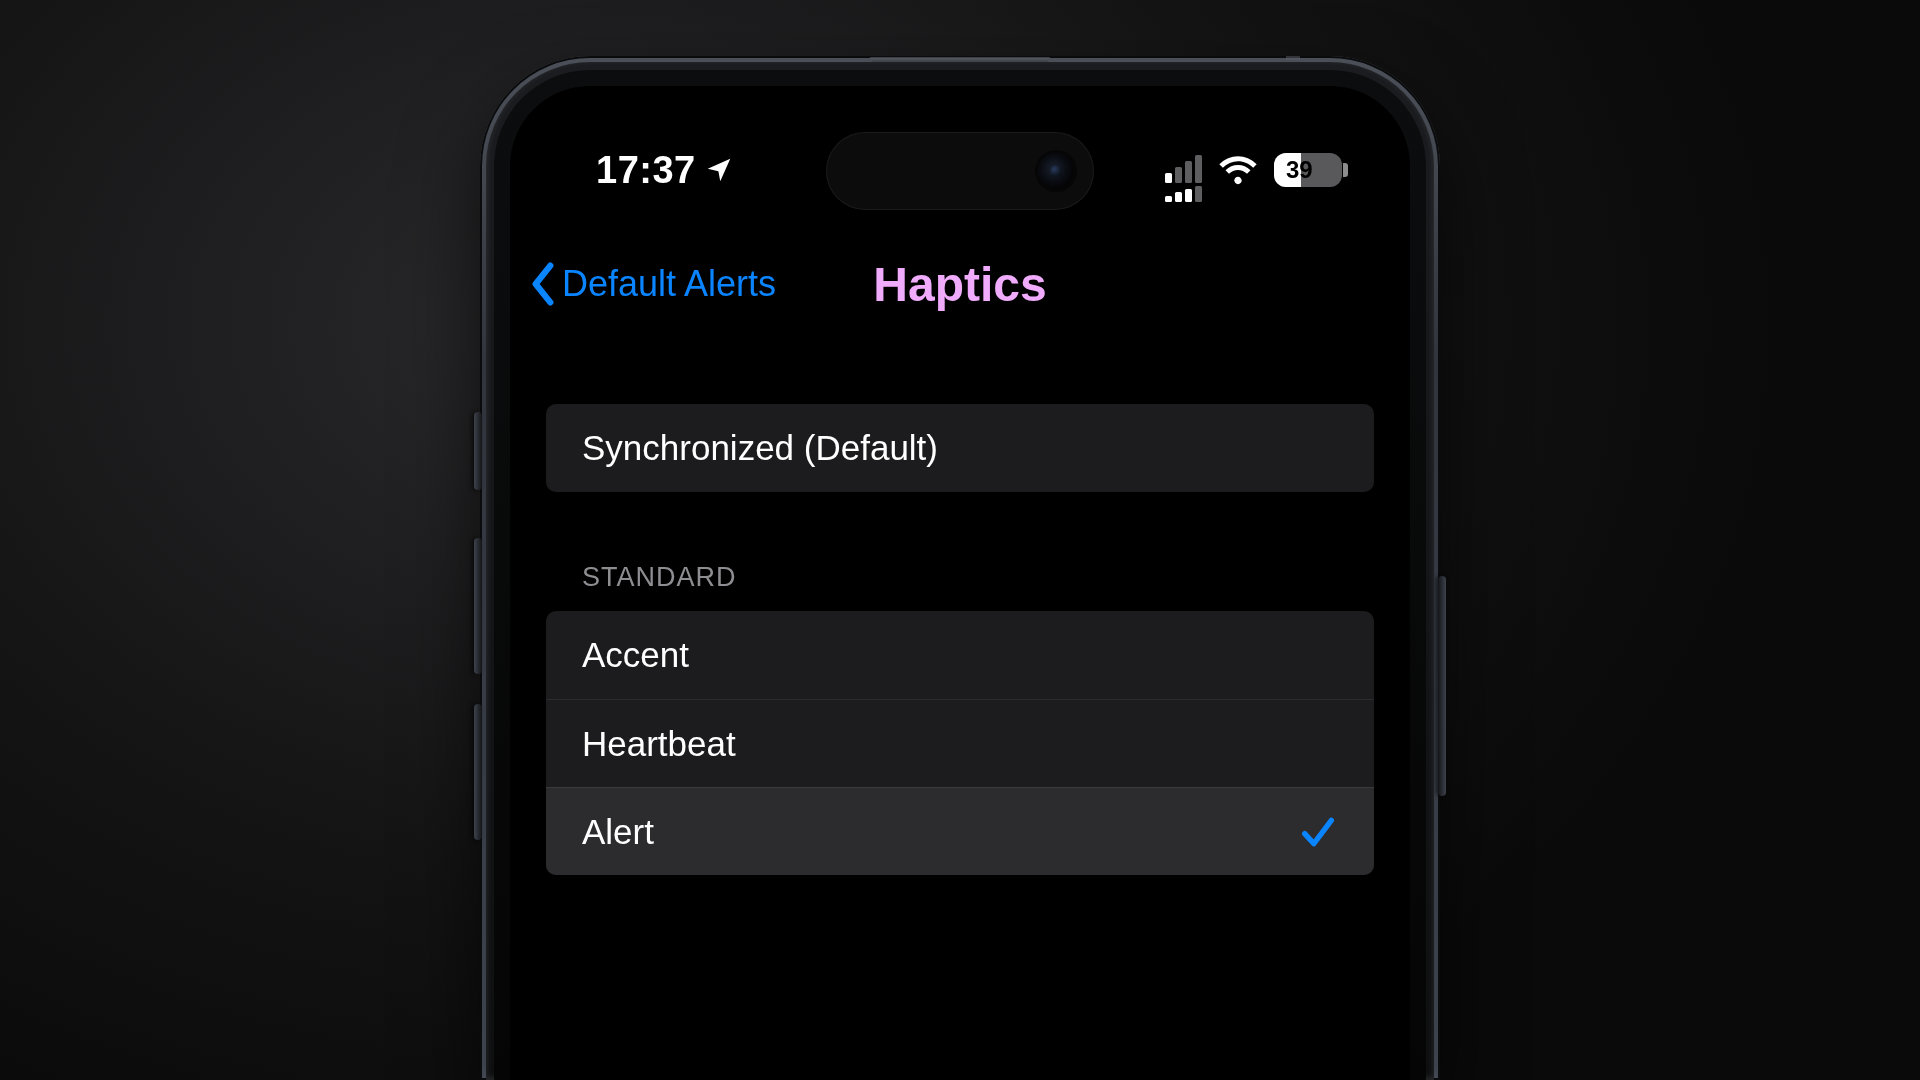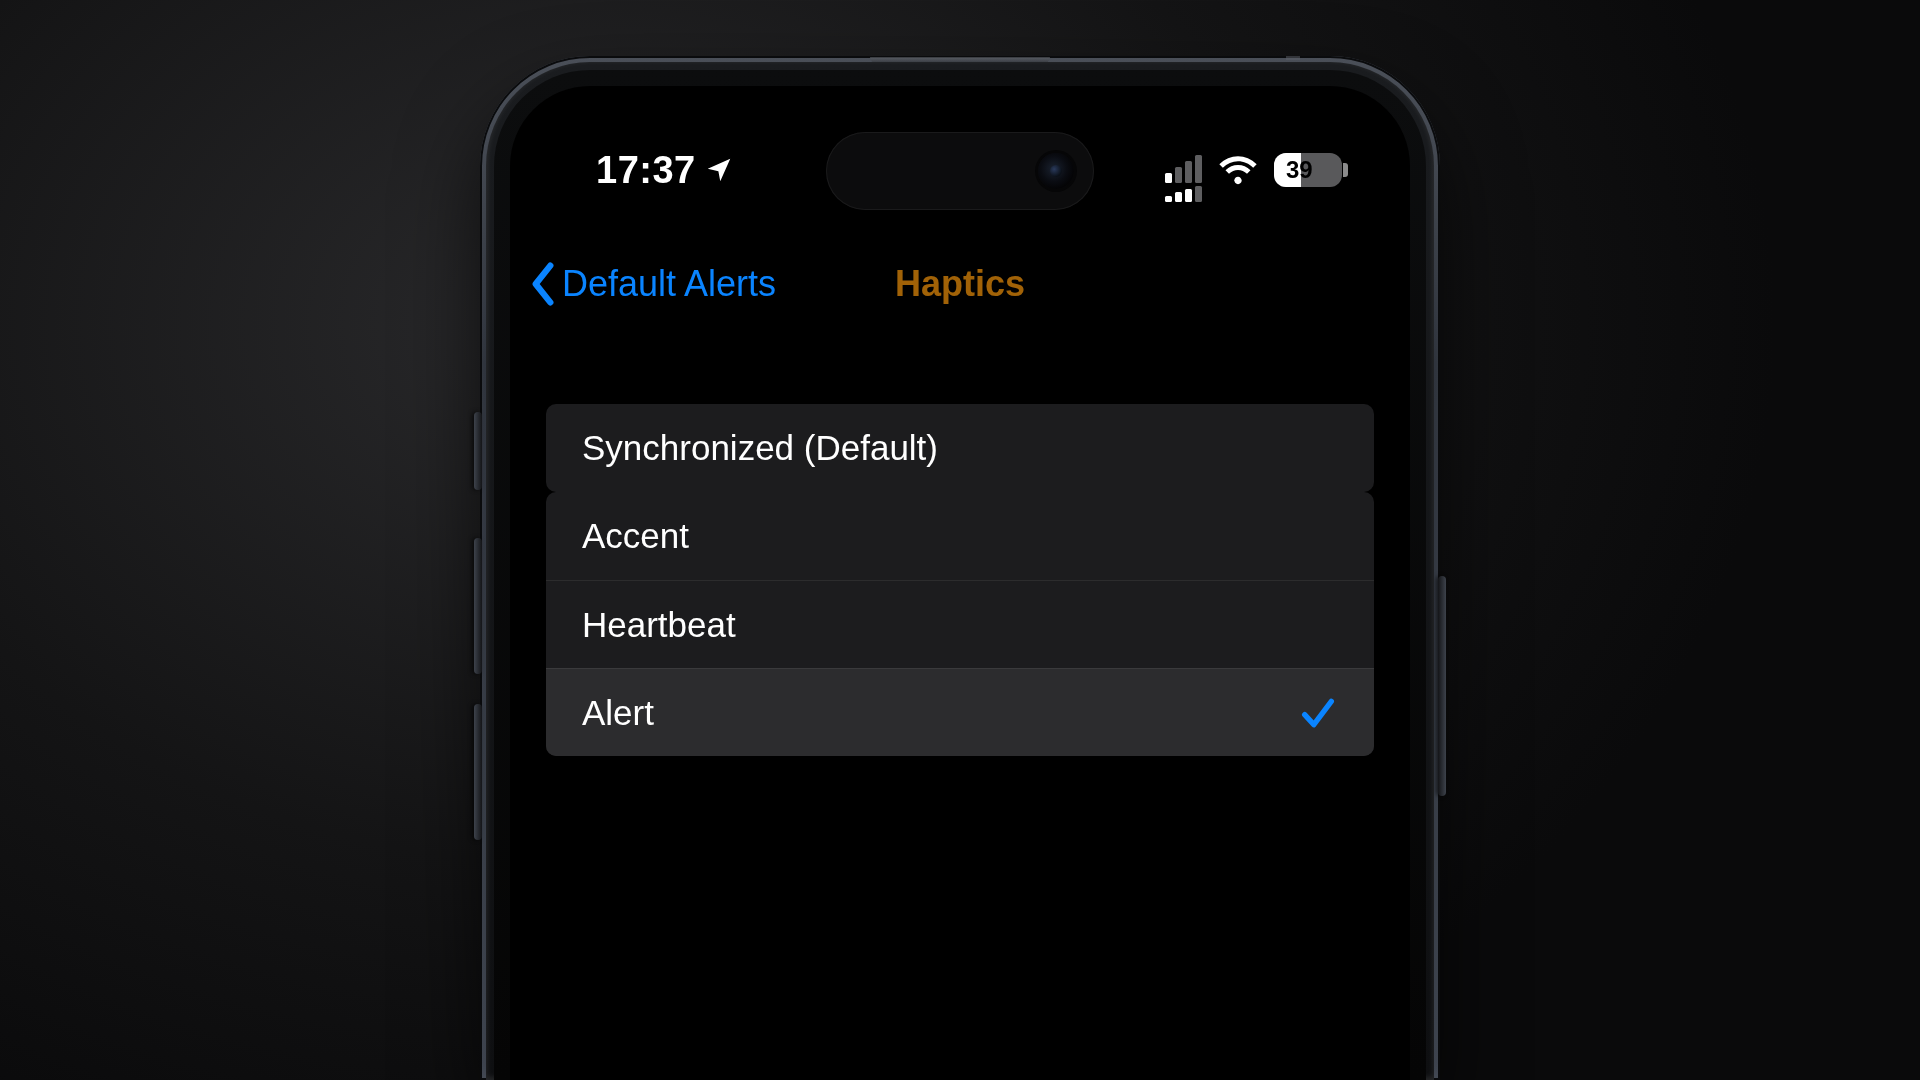--- a/index.html
+++ b/index.html
@@ -160,21 +160,21 @@
   .back {
     display:flex; align-items:center; gap:4px;
     color:#0a84ff;
     font-size: 36px;
     padding-left: 18px;
     font-weight: 400;
   }
   .back svg { display:block; }
   .nav-title {
     position:absolute; left:50%; transform:translateX(-50%);
-    font-size: 36px; font-weight: 600; color:#a16207;
+    font-size: 48px; font-weight: 600; color:#f0abfc;
   }
 
   
   .content {
     position:absolute;
     top: 318px; left: 36px; right: 36px;
   }
   .group {
     background: #1c1c1e;
     border-radius: 10px;
@@ -266,20 +266,21 @@
       <div class="nav-title">Haptics</div>
     </div>
 
     <div class="content">
       <div class="group">
         <div class="row">
           <span>Synchronized (Default)</span>
         </div>
       </div>
 
+      <div class="section-header">STANDARD</div>
 
       <div class="group">
         <div class="row">
           <span>Accent</span>
         </div>
         <div class="row">
           <span>Heartbeat</span>
         </div>
         <div class="row selected">
           <span>Alert</span>

